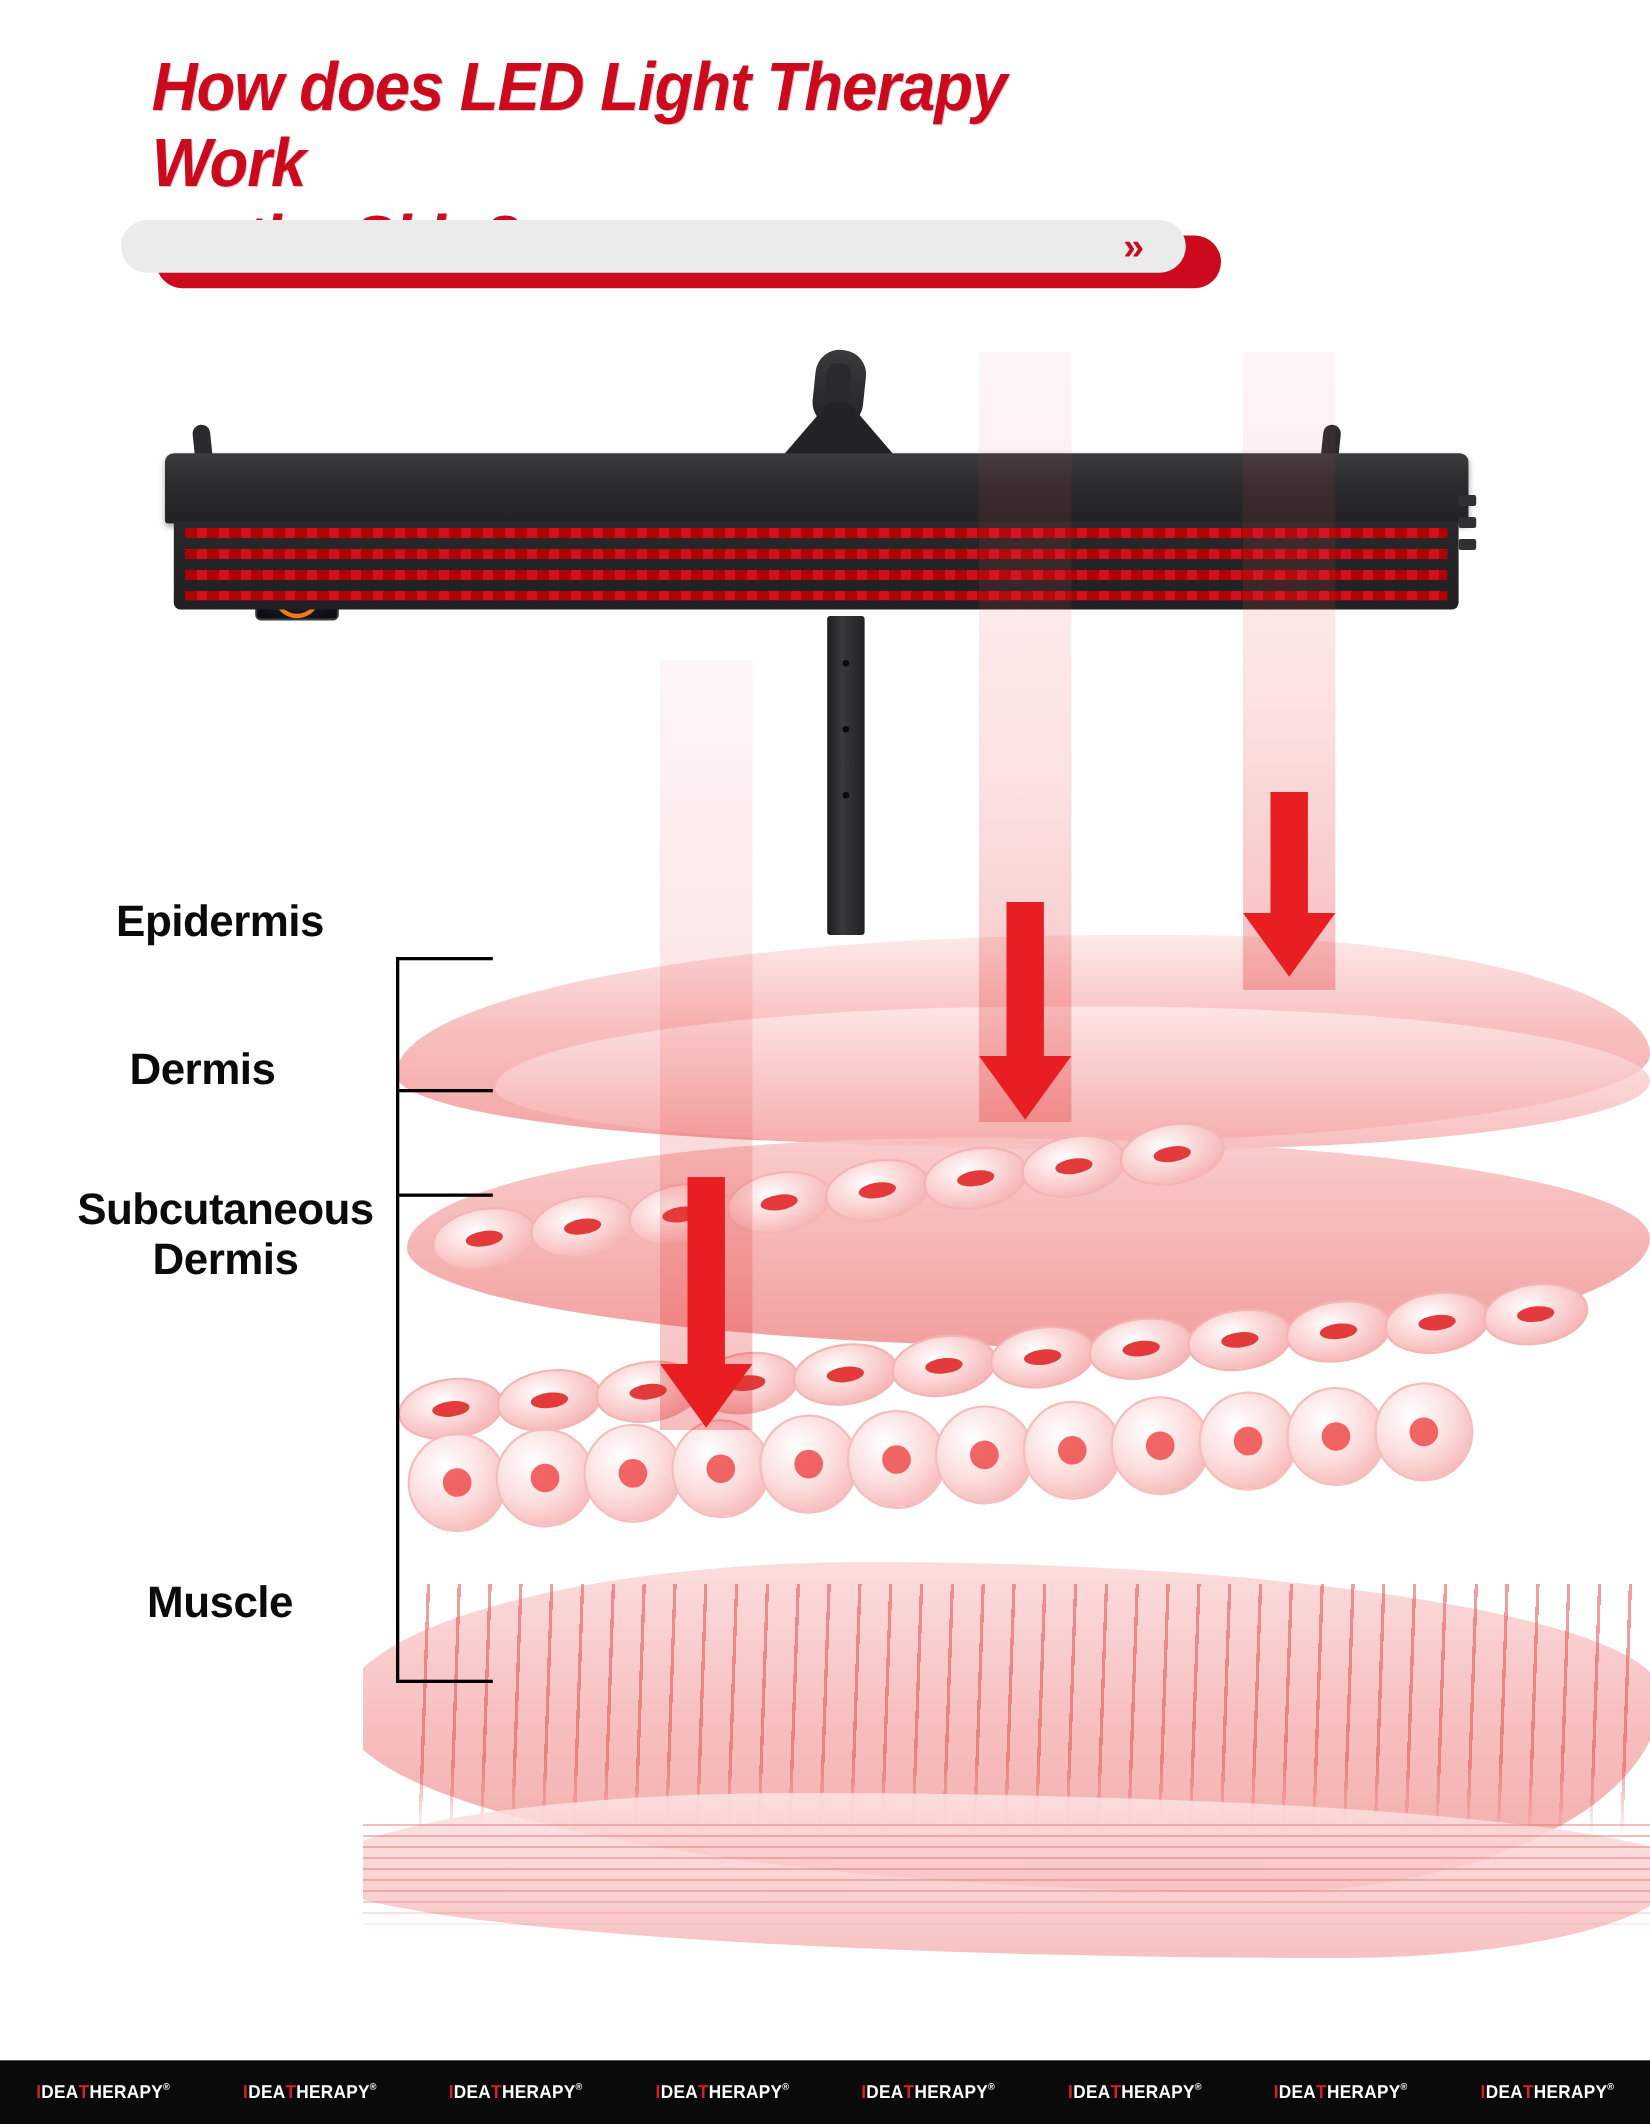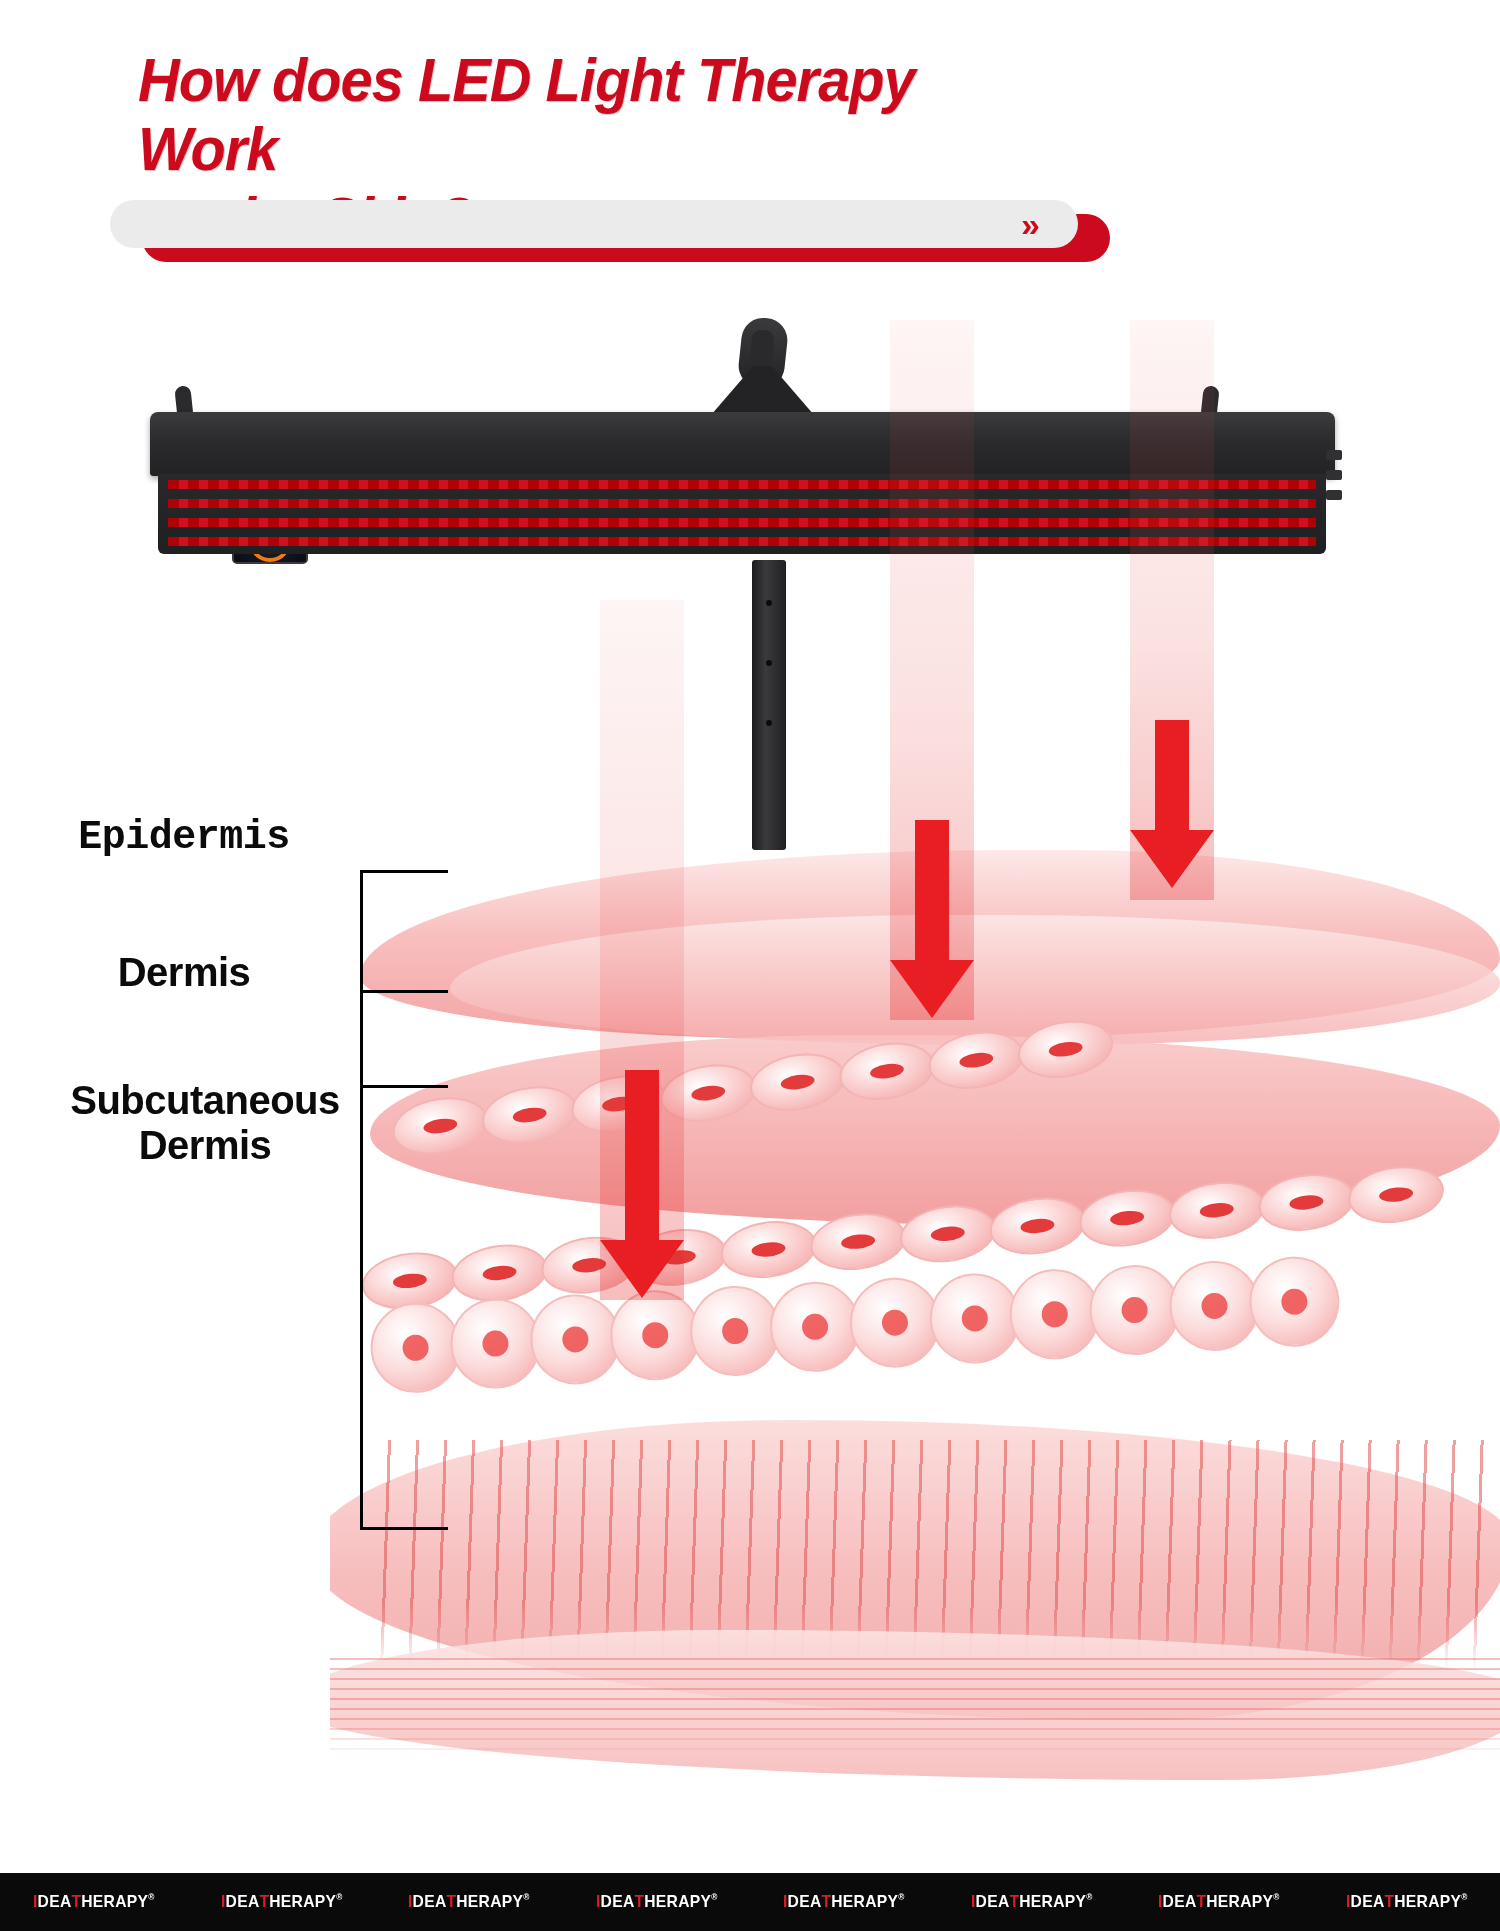--- a/index.html
+++ b/index.html
@@ -205,21 +205,21 @@
     background-image:repeating-linear-gradient(0deg,rgba(231,110,110,.45) 0 2px,transparent 2px 10px);
     -webkit-mask-image:linear-gradient(180deg,#000 60%,transparent 100%);
             mask-image:linear-gradient(180deg,#000 60%,transparent 100%);
   }
 
   
   .lbl{
     position:absolute;color:#0B0B0B;font-weight:bold;
     font-size:40px;line-height:1.12;text-align:center;letter-spacing:-.5px;
   }
-  .l-epi{left:24px;top:816px;width:320px;font-family:Liberation Mono, monospace;}
+  .l-epi{left:40px;top:816px;width:320px;}
   .l-der{left:24px;top:950px;width:320px;}
   .l-sub{left:10px;top:1078px;width:390px;}
   .l-mus{left:40px;top:1435px;width:320px;}
   .bracket{position:absolute;left:360px;top:870px;width:90px;height:660px;}
   .bk-v{position:absolute;left:0;top:0;width:3px;height:100%;background:#000;}
   .bk-h{position:absolute;left:0;width:88px;height:3px;background:#000;}
 
   
   .footer{
     position:absolute;left:0;bottom:0;width:1500px;height:58px;
@@ -420,20 +420,21 @@
     <div class="arrow" style="top:470px">
       <div class="stem" style="height:170px"></div>
       <div class="head"></div>
     </div>
   </div>
 
   <div class="lbl l-epi">Epidermis</div>
   <div class="lbl l-der">Dermis</div>
   <div class="lbl l-sub" style="white-space:pre-line">Subcutaneous
 Dermis</div>
+  <div class="lbl l-mus">Muscle</div>
 
   <div class="bracket">
     <div class="bk-v"></div>
     <div class="bk-h" style="top:0"></div>
     <div class="bk-h" style="top:120px"></div>
     <div class="bk-h" style="top:215px"></div>
     <div class="bk-h" style="top:657px"></div>
   </div>
 
   <div class="footer">

